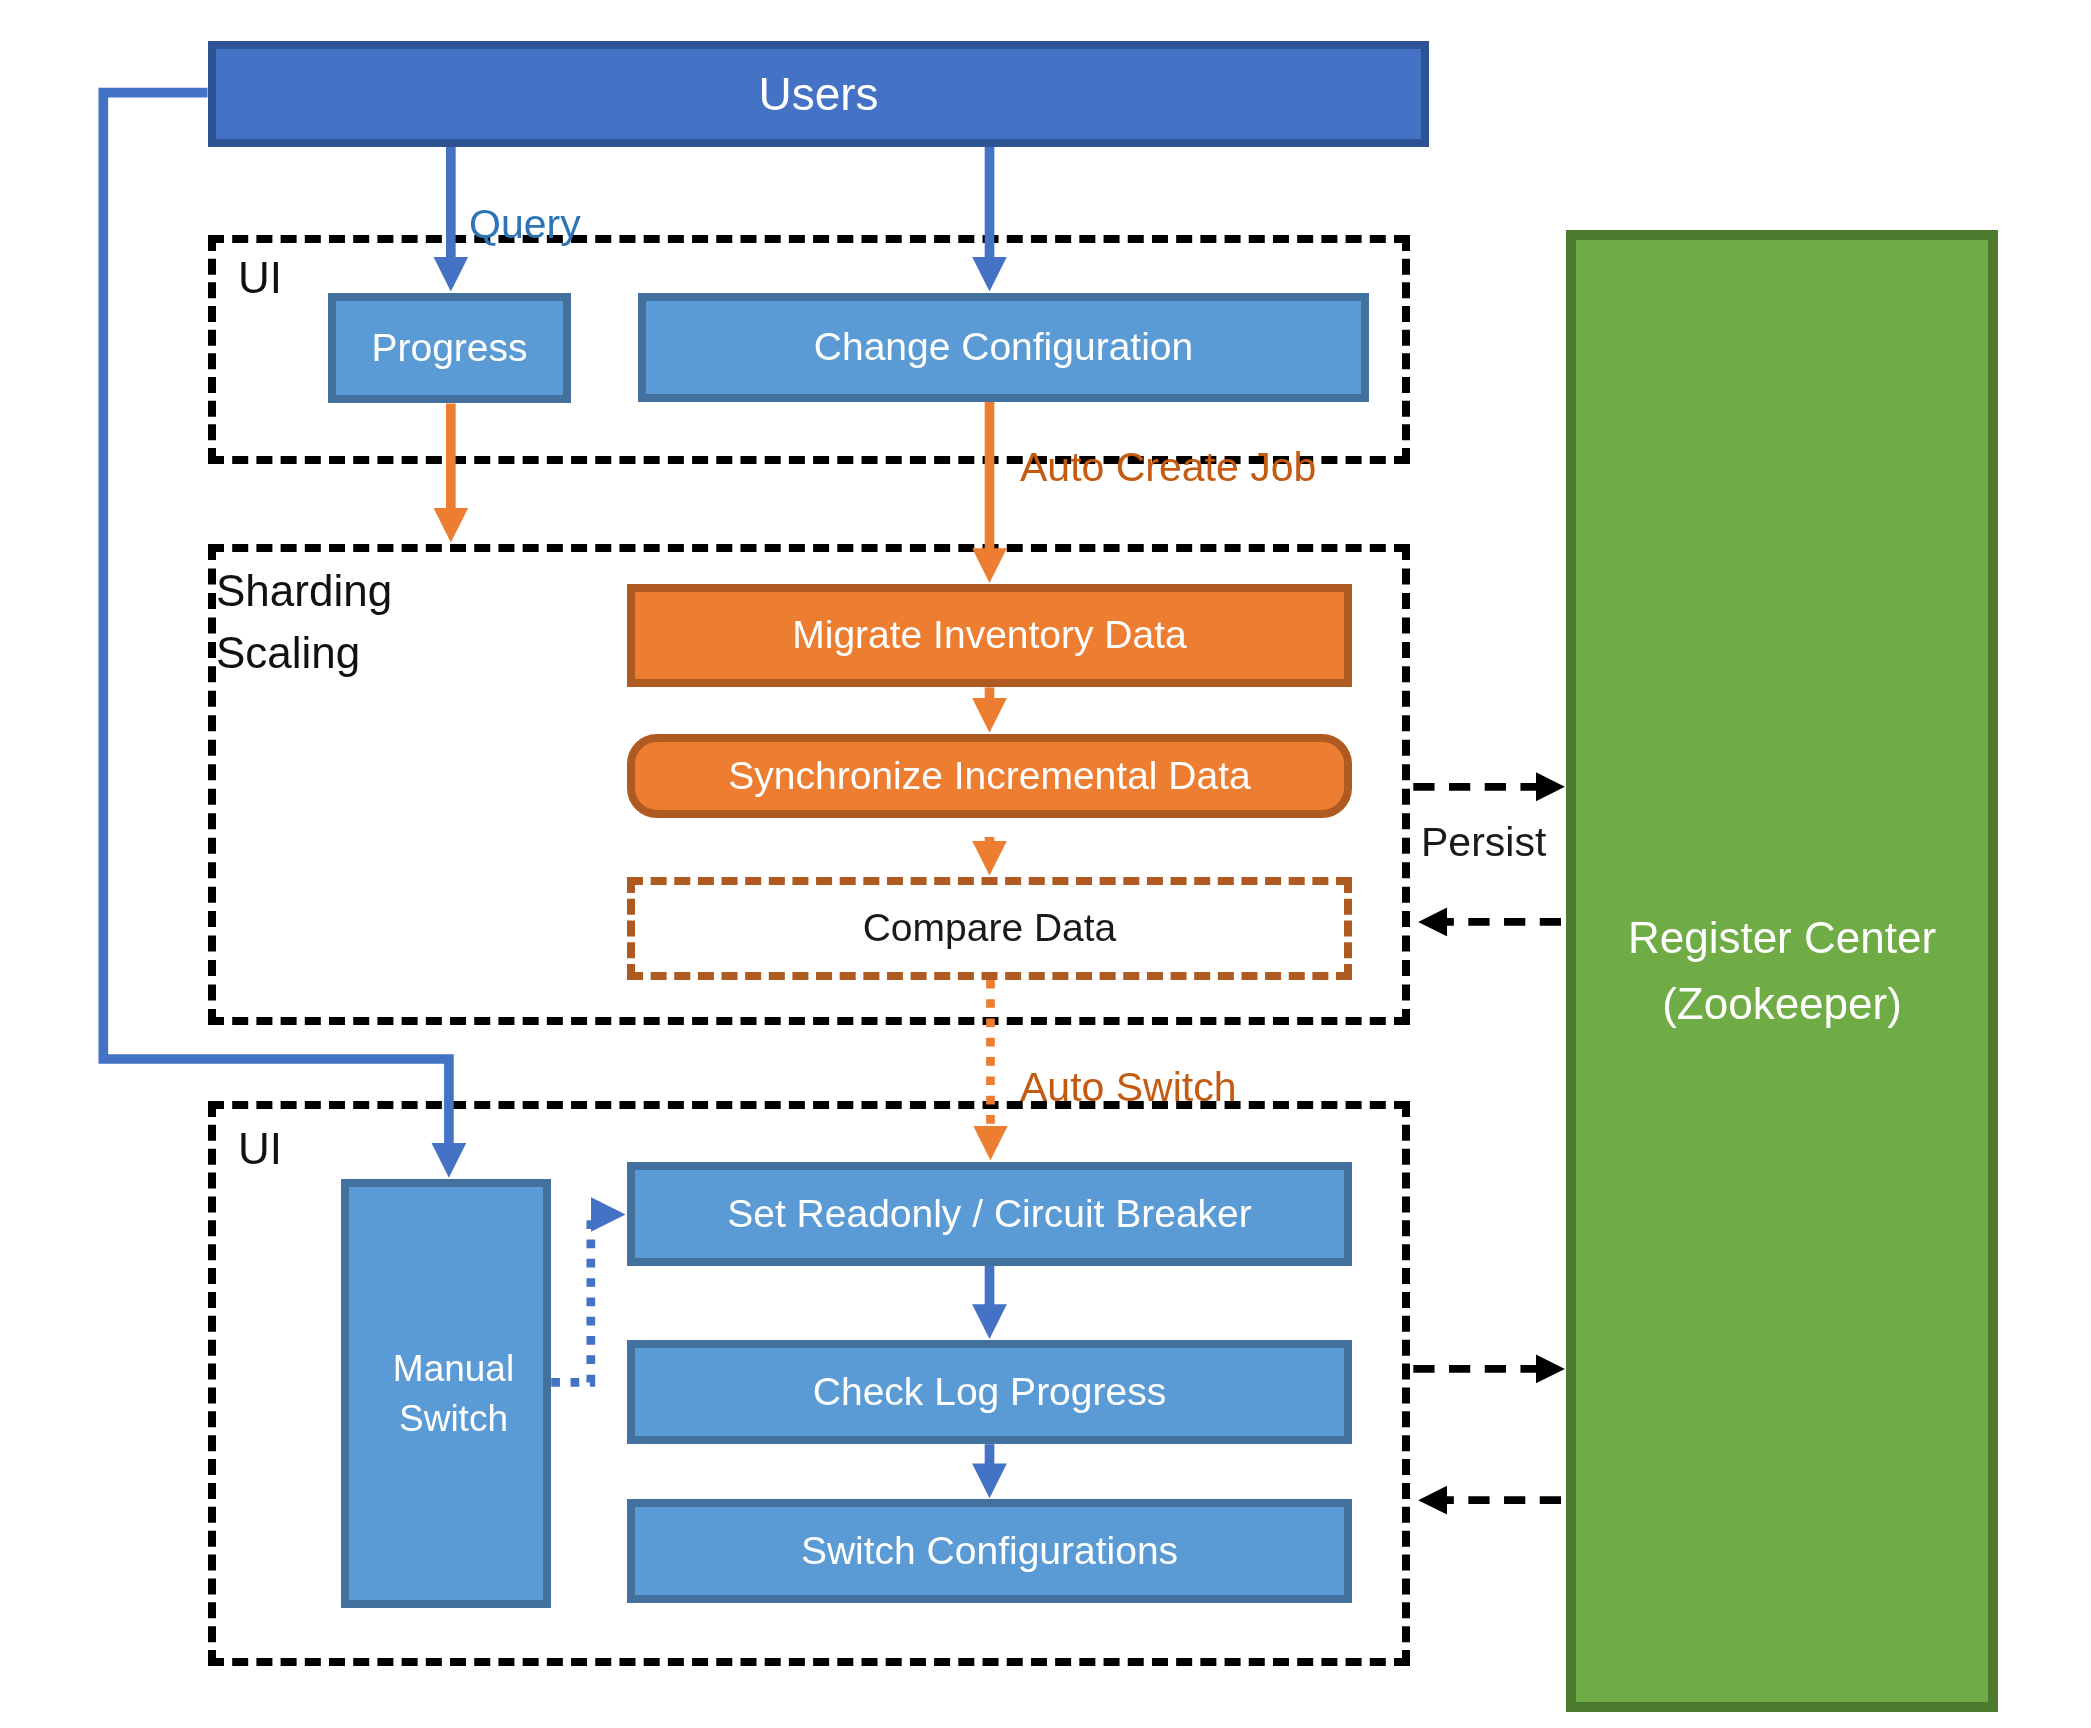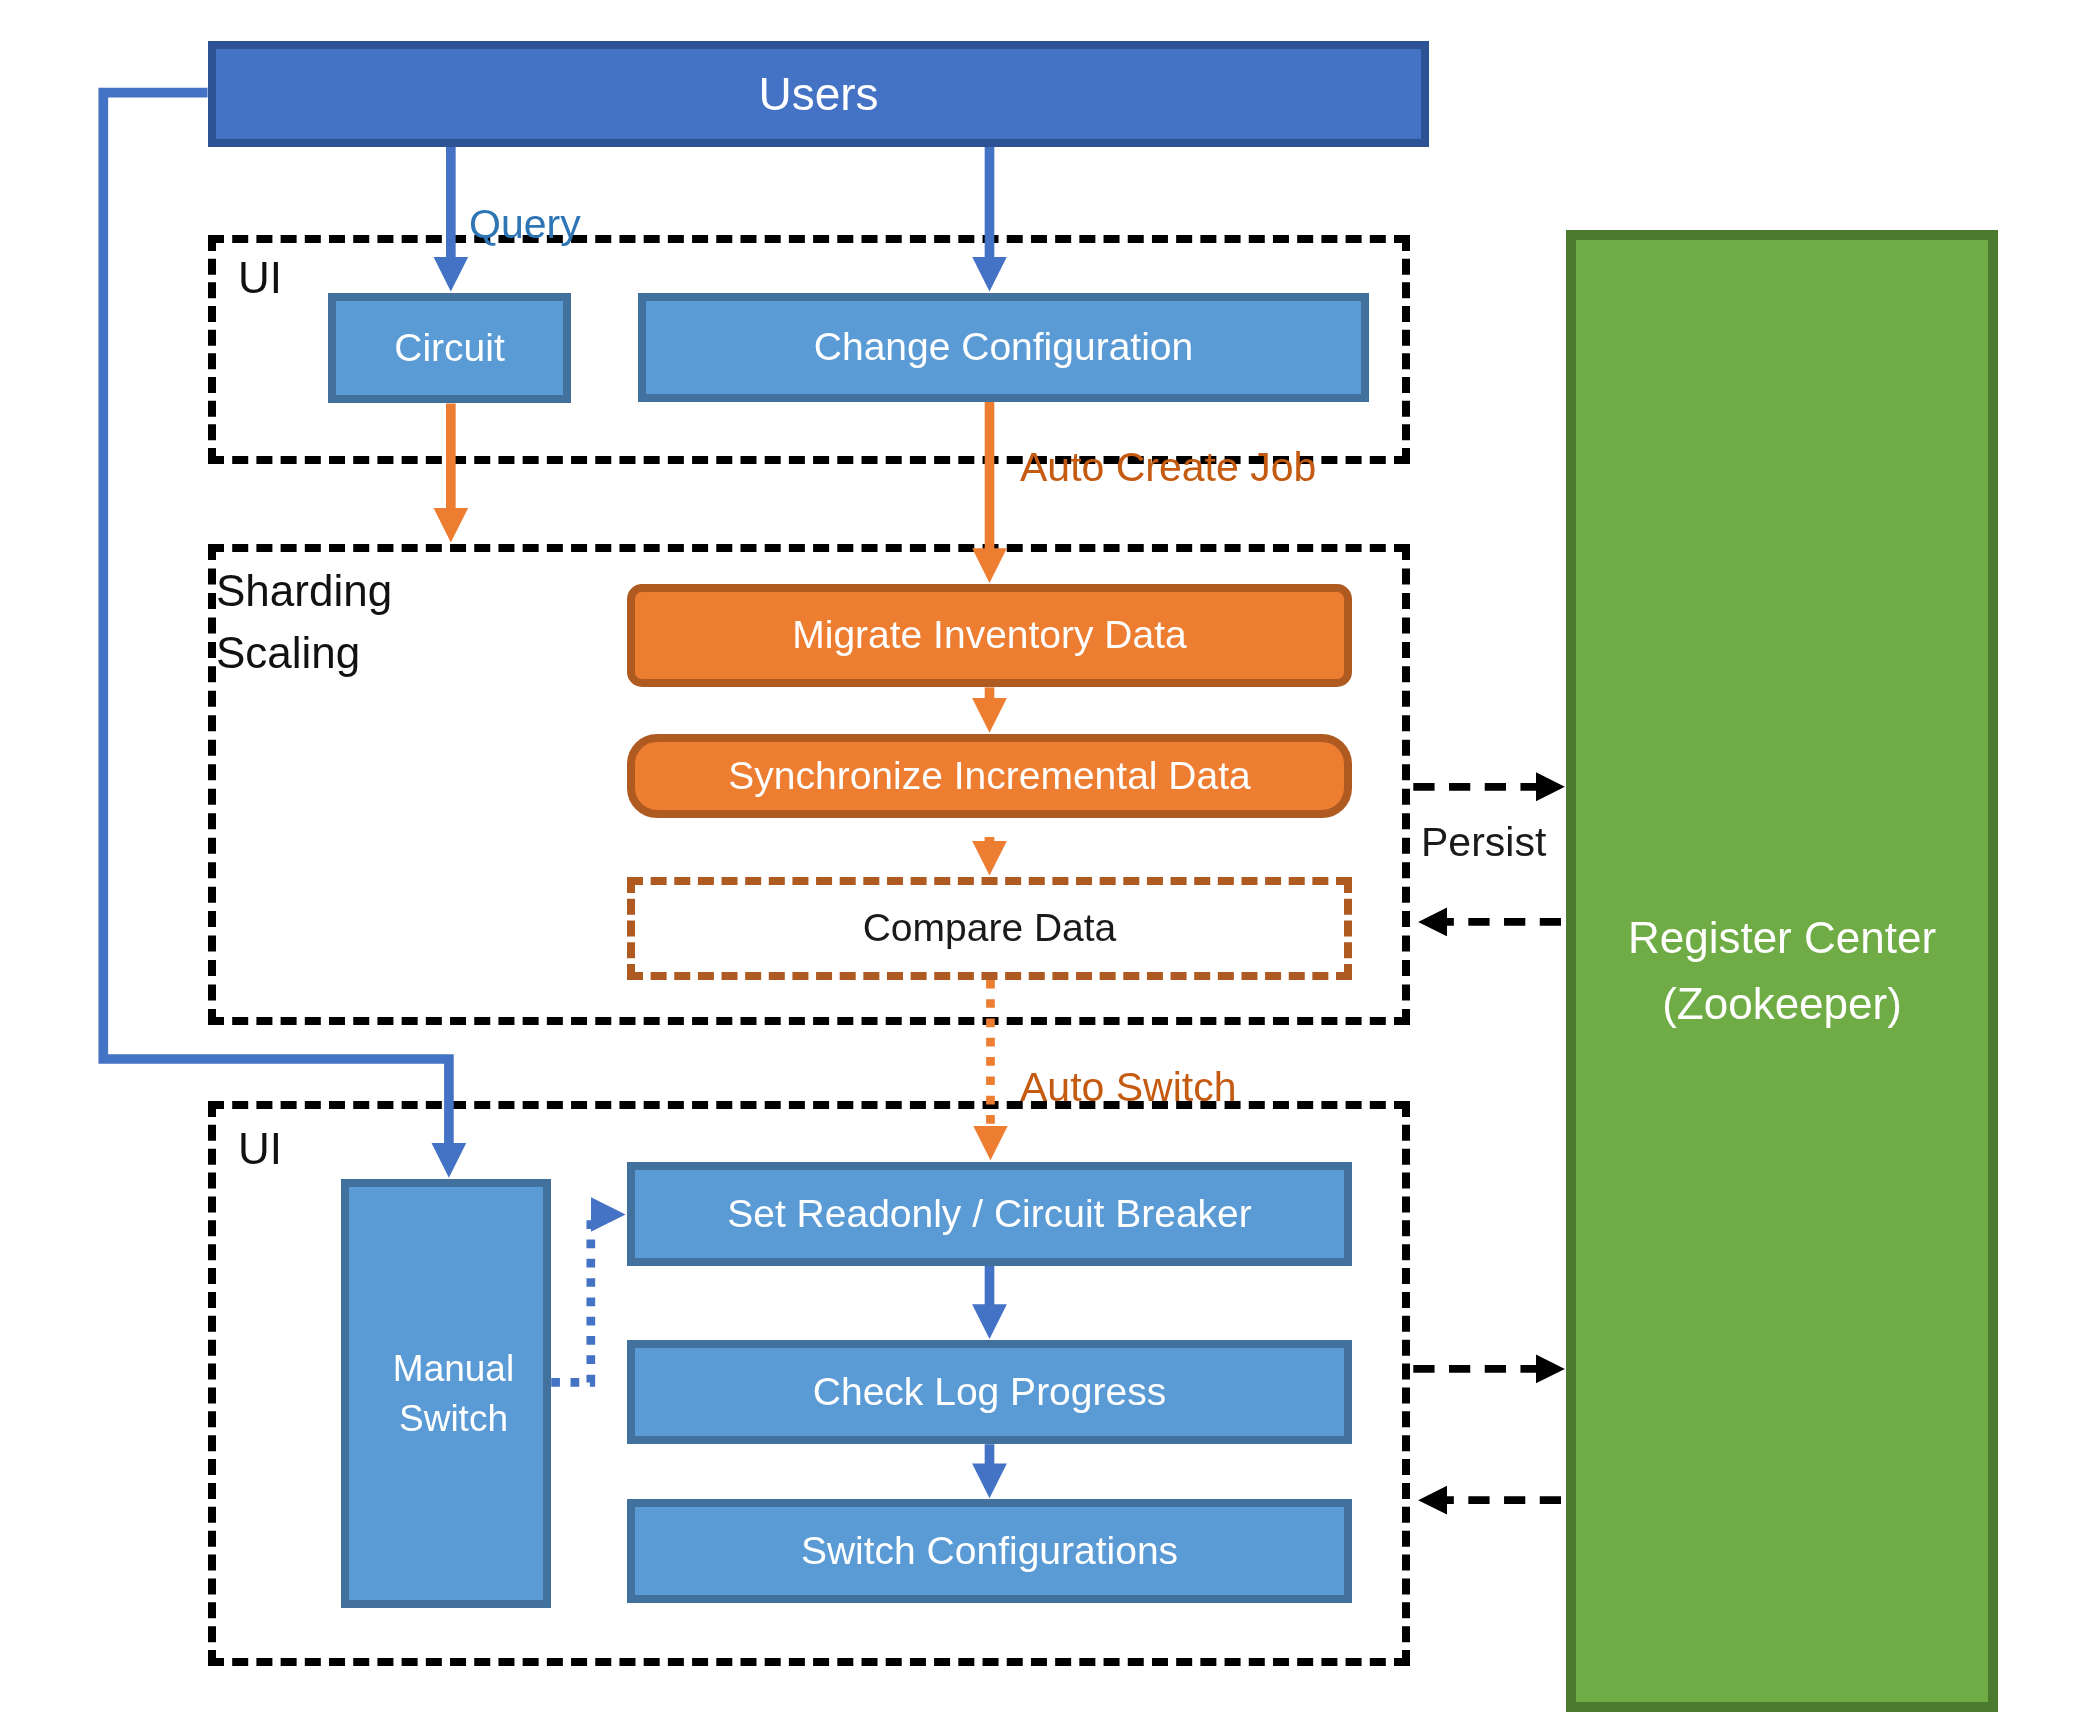--- a/index.html
+++ b/index.html
@@ -102,24 +102,24 @@
 
     <path d="M1464,815 H1592" style="stroke:var(--dash_black)" stroke-width="8" stroke-dasharray="22 15" fill="none" marker-end="url(#arrowBlack)"></path>
     <path d="M1617,955 H1498" style="stroke:var(--dash_black)" stroke-width="8" stroke-dasharray="22 15" fill="none" marker-end="url(#arrowBlack)"></path>
 
     <path d="M1464,1418 H1592" style="stroke:var(--dash_black)" stroke-width="8" stroke-dasharray="22 15" fill="none" marker-end="url(#arrowBlack)"></path>
     <path d="M1617,1554 H1498" style="stroke:var(--dash_black)" stroke-width="8" stroke-dasharray="22 15" fill="none" marker-end="url(#arrowBlack)"></path>
   </svg>
 
   <div class="abs node users-box" style="left:208px;top:41px;width:1221px;height:106px;">Users</div>
 
-  <div class="abs node blue-box" style="left:328px;top:293px;width:243px;height:110px;">Circuit</div>
+  <div class="abs node blue-box" style="left:328px;top:293px;width:243px;height:110px;">Progress</div>
   <div class="abs node blue-box" style="left:638px;top:293px;width:731px;height:109px;">Change Configuration</div>
 
-  <div class="abs node orange-box" style="left:627px;top:584px;width:725px;height:103px;border-radius:15px;">Migrate Inventory Data</div>
+  <div class="abs node orange-box" style="left:627px;top:584px;width:725px;height:103px;">Migrate Inventory Data</div>
   <div class="abs node orange-box" style="left:627px;top:734px;width:725px;height:84px;border-radius:30px;">Synchronize Incremental Data</div>
   <div class="abs node compare-box" style="left:627px;top:877px;width:725px;height:103px;">Compare Data</div>
 
   <div class="abs node blue-box" style="left:341px;top:1179px;width:210px;height:429px;font-size:37px;padding-left:15px;">Manual Switch</div>
   <div class="abs node blue-box" style="left:627px;top:1162px;width:725px;height:104px;">Set Readonly / Circuit Breaker</div>
   <div class="abs node blue-box" style="left:627px;top:1340px;width:725px;height:104px;">Check Log Progress</div>
   <div class="abs node blue-box" style="left:627px;top:1499px;width:725px;height:104px;">Switch Configurations</div>
 
   <div class="abs node green-box" style="left:1566px;top:230px;width:432px;height:1482px;">Register Center (Zookeeper)</div>
 

